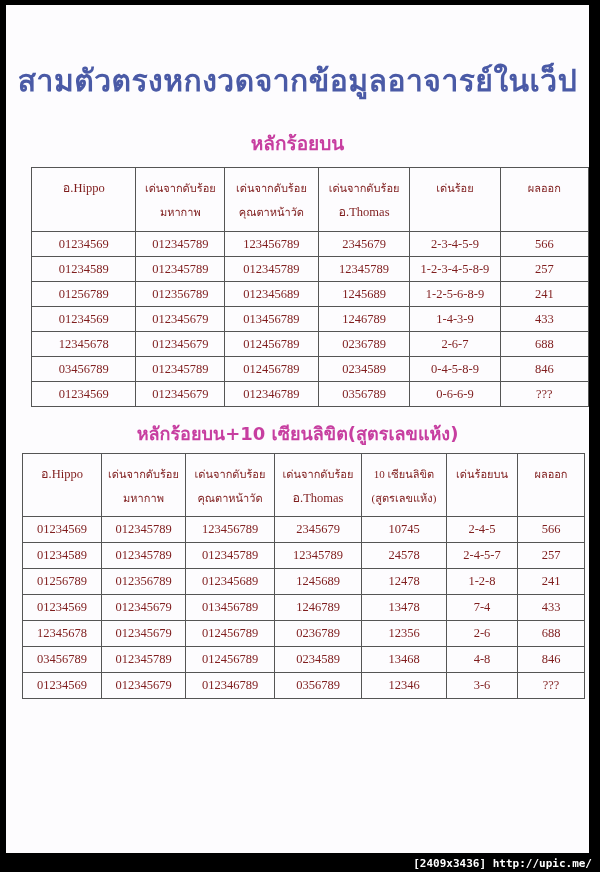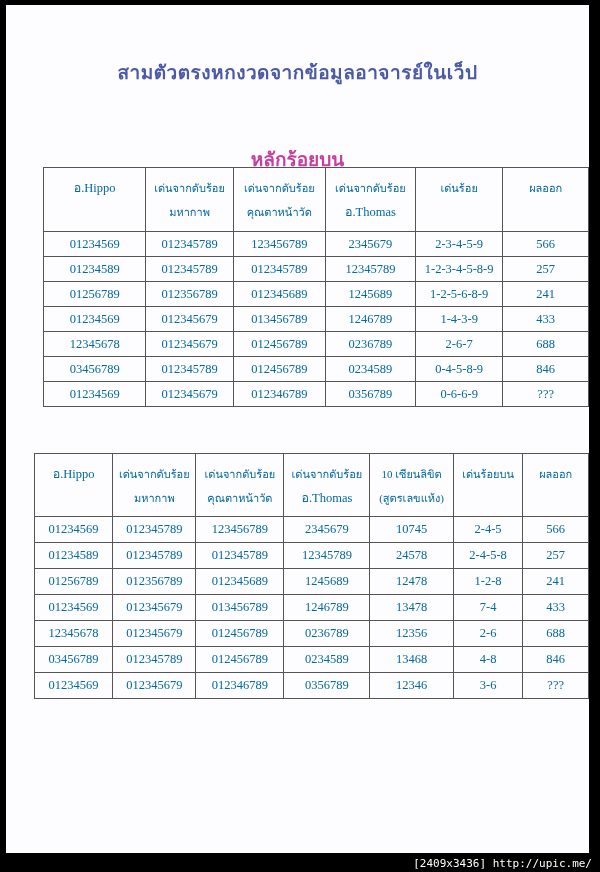--- a/index.html
+++ b/index.html
@@ -6,48 +6,48 @@
   body {
     width: 600px; height: 872px; background: #000; position: relative; overflow: hidden;
     font-family: "Liberation Serif", "DejaVu Serif", serif;
   }
   .page {
     position: absolute; left: 6px; top: 5px; width: 583px; height: 848px;
     background: #fdfcfe;
   }
   .title {
     position: absolute; left: 0; right: 0; top: 52px; text-align: center;
-    font-family: "DejaVu Sans", sans-serif; font-weight: bold; font-size: 19px;
+    font-family: "DejaVu Sans", sans-serif; font-weight: bold; font-size: 30px;
     color: #4a5aa6; letter-spacing: 0.5px;
   }
   .section-title {
     position: absolute; left: 0; right: 0; text-align: center;
-    font-family: "DejaVu Sans", sans-serif; font-weight: bold; color: #c73ea0; margin-top: 16px;
+    font-family: "DejaVu Sans", sans-serif; font-weight: bold; color: #c73ea0;
   }
   .s1 { top: 123px; font-size: 19px; }
   .s2 { top: 414px; font-size: 18px; }
   table {
-    position: absolute; border-collapse: collapse; color: #0369a1;
-    font-family: "Liberation Serif", serif; font-size: 12.5px; margin-left: 12px;
+    position: absolute; border-collapse: collapse; color: #7f1d1d;
+    font-family: "Liberation Serif", serif; font-size: 12.5px;
   }
   td, th {
     border: 1px solid #555; text-align: center; vertical-align: middle; padding: 0;
     font-weight: normal;
   }
   th { vertical-align: top; padding-top: 8px; line-height: 24px; }
   th .thai { font-family: Liberation Serif, serif; font-size: 11px; }
   .t1 { left: 25px; top: 162px; }
   .t1 th { height: 55px; }
   .t1 td { height: 24px; }
   .t2 { left: 16px; top: 448px; }
   .t2 th { height: 54px; }
   .t2 td { height: 25px; }
   .watermark {
     position: absolute; right: 8px; bottom: 2px; color: #fff;
-    font-family: "DejaVu Sans Mono", monospace; font-size: 11px;
+    font-family: "DejaVu Sans Mono", monospace; font-size: 11px; font-weight: bold;
   }
 </style>
 </head>
 <body>
 
 <div class="page">
   <div class="title">สามตัวตรงหกงวดจากข้อมูลอาจารย์ในเว็ป</div>
 
   <div class="section-title s1">หลักร้อยบน</div>
   <table class="t1">
@@ -114,20 +114,21 @@
         <td>01234569</td>
           <td>012345679</td>
           <td>012346789</td>
           <td>0356789</td>
           <td>0-6-6-9</td>
           <td>???</td>
       </tr>
     </tbody>
   </table>
 
+  <div class="section-title s2">หลักร้อยบน+10 เซียนลิขิต(สูตรเลขแห้ง)</div>
   <table class="t2">
     <thead>
       <tr>
         <th style="width:78px"><span>อ.Hippo</span></th>
         <th style="width:83px"><span class="thai">เด่นจากดับร้อย</span><br><span class="thai">มหากาพ</span></th>
         <th style="width:88px"><span class="thai">เด่นจากดับร้อย</span><br><span class="thai">คุณตาหน้าวัด</span></th>
         <th style="width:86px"><span class="thai">เด่นจากดับร้อย</span><br><span>อ.Thomas</span></th>
         <th style="width:84px"><span class="thai">10 เซียนลิขิต</span><br><span class="thai">(สูตรเลขแห้ง)</span></th>
         <th style="width:70px"><span class="thai">เด่นร้อยบน</span></th>
         <th style="width:66px"><span class="thai">ผลออก</span></th>
@@ -142,21 +143,21 @@
           <td>10745</td>
           <td>2-4-5</td>
           <td>566</td>
       </tr>
       <tr>
         <td>01234589</td>
           <td>012345789</td>
           <td>012345789</td>
           <td>12345789</td>
           <td>24578</td>
-          <td>2-4-5-8</td>
+          <td>2-4-5-7</td>
           <td>257</td>
       </tr>
       <tr>
         <td>01256789</td>
           <td>012356789</td>
           <td>012345689</td>
           <td>1245689</td>
           <td>12478</td>
           <td>1-2-8</td>
           <td>241</td>

